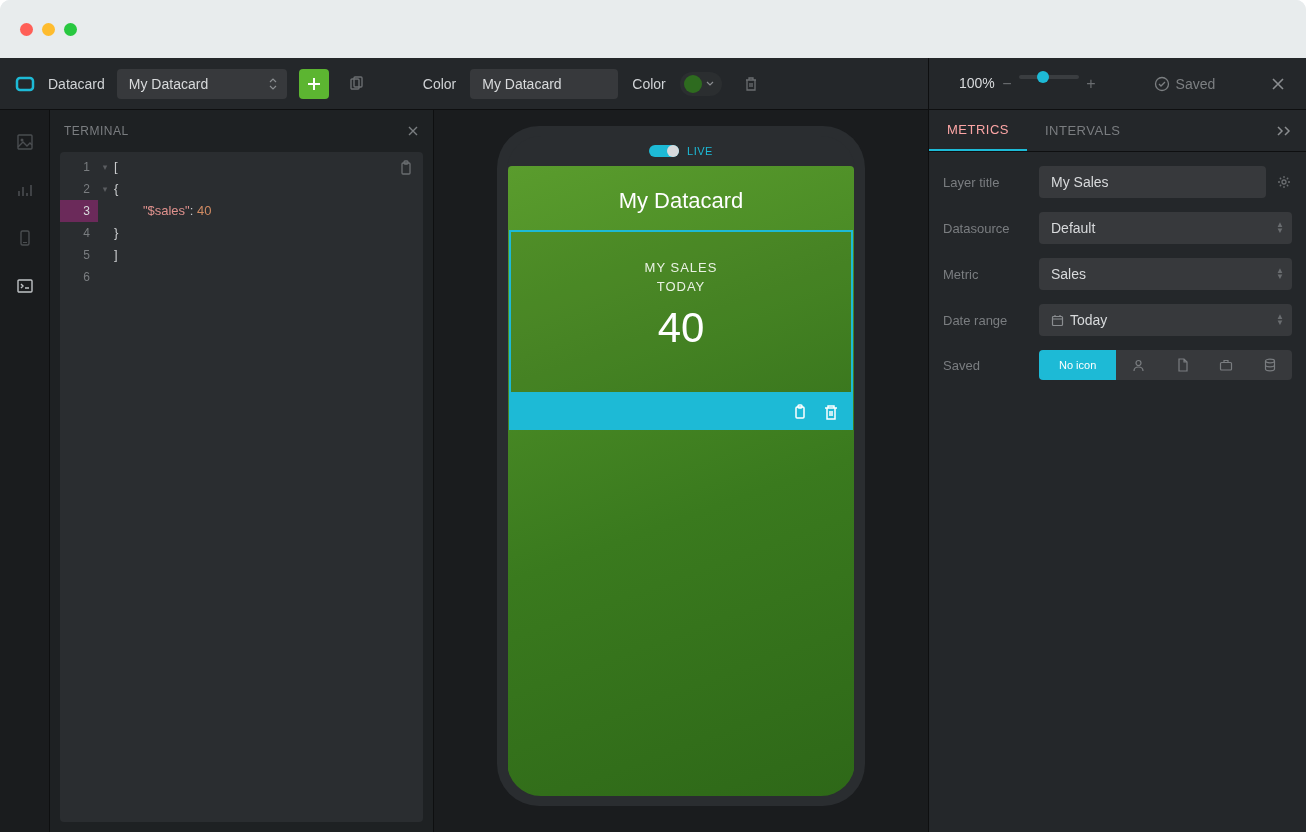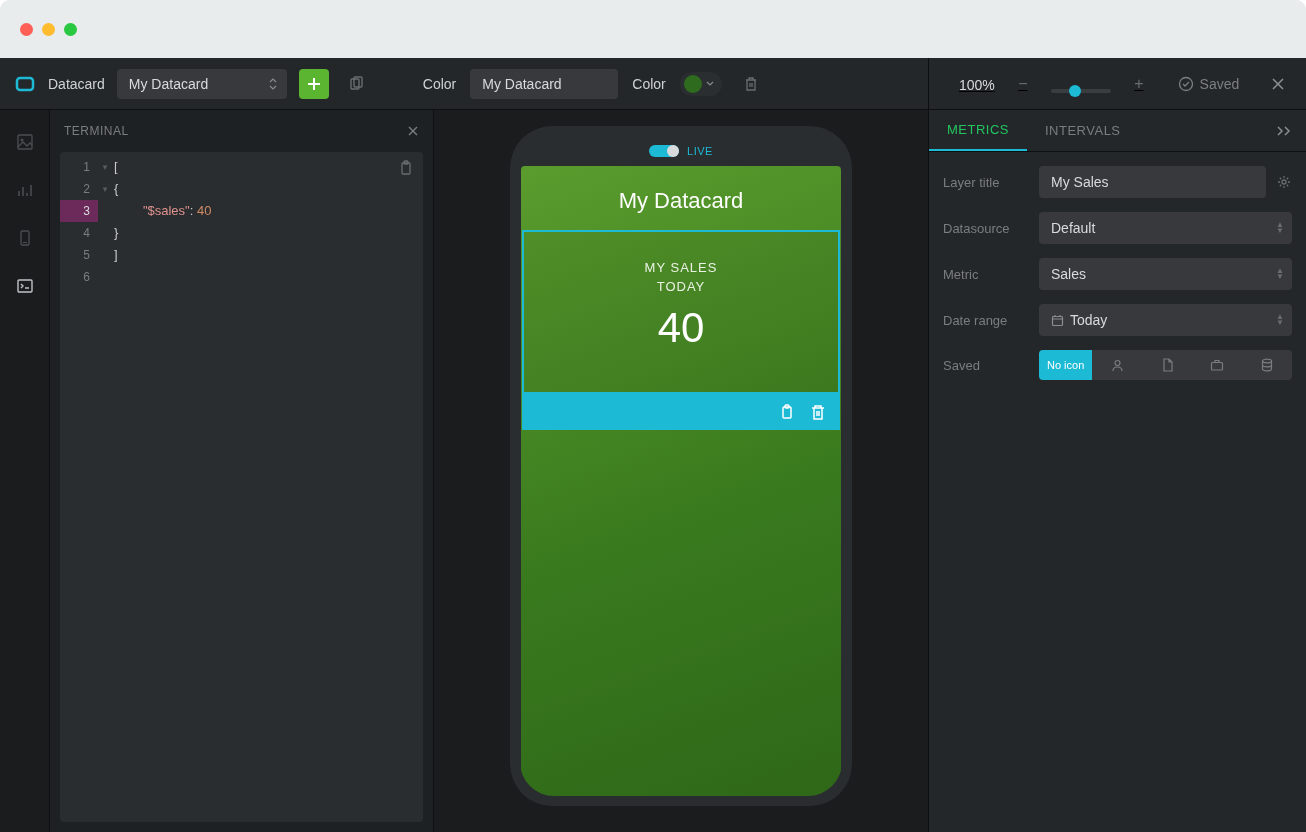--- a/index.html
+++ b/index.html
@@ -23,21 +23,21 @@
 .dropdown .caret { position: absolute; right: 10px; top: 50%; transform: translateY(-50%); }
 .btn-add { width: 30px; height: 30px; background: #5cb531; border-radius: 4px; display: flex; align-items: center; justify-content: center; color: #fff; font-size: 20px; }
 .btn-icon { width: 30px; height: 30px; display: flex; align-items: center; justify-content: center; color: #6a6d70; }
 
 .toolbar-center { flex: 1; display: flex; align-items: center; justify-content: flex-start; gap: 14px; padding-left: 52px; }
 .name-input { background: #37393c; color: #d8dadc; height: 30px; padding: 0 12px; border: none; border-radius: 4px; font-size: 14px; width: 148px; }
 .color-pill { width: 42px; height: 24px; background: #2b2e30; border-radius: 12px; display: flex; align-items: center; padding: 0 4px; gap: 4px; }
 .color-swatch { width: 18px; height: 18px; border-radius: 50%; background: #2e6b1f; }
 
 .toolbar-right { width: 378px; display: flex; align-items: center; justify-content: space-between; padding: 0 20px 0 30px; border-left: 1px solid #0e0f10; height: 100%; }
-.zoom-group { display: flex; align-items: flex-end; gap: 20px; text-decoration: underline; }
+.zoom-group { display: flex; align-items: flex-start; gap: 4px; }
 .zoom-pct { color: #d8dadc; font-size: 14px; }
 .slider { width: 60px; height: 4px; background: #3a3d40; border-radius: 2px; position: relative; }
 .slider-thumb { width: 12px; height: 12px; background: #1dbad6; border-radius: 50%; position: absolute; top: -4px; left: 18px; }
 .zoom-btn { color: #6a6d70; font-size: 16px; width: 16px; text-align: center; }
 .saved { display: flex; align-items: center; gap: 6px; color: #7c7f82; font-size: 14px; }
 .close-x { color: #8a8d90; font-size: 20px; }
 
 .main { flex: 1; display: flex; overflow: hidden; }
 
 .left-rail { width: 50px; background: #1a1c1e; border-right: 1px solid #0e0f10; display: flex; flex-direction: column; align-items: center; padding-top: 12px; gap: 8px; }
@@ -51,50 +51,50 @@
 .gutter div { padding-right: 8px; }
 .gutter .hl { background: #6b2a5a; color: #d8dadc; }
 .code-lines { position: absolute; left: 54px; top: 4px; right: 10px; line-height: 22px; color: #c8cacc; }
 .code-lines .key { color: #e0928e; }
 .code-lines .num { color: #d08b63; }
 .fold { position: absolute; left: 38px; top: 4px; width: 14px; color: #5a5d60; font-size: 9px; line-height: 22px; }
 .fold div { text-align: center; }
 .clipboard { position: absolute; right: 10px; top: 8px; color: #6a6d70; }
 
 .canvas { flex: 1; background: #1a1c1e; display: flex; justify-content: center; padding-top: 16px; overflow: hidden; }
-.phone { width: 342px; height: 680px; background: #2a2d30; border-radius: 42px; padding: 10px; position: relative; }
+.phone { width: 368px; height: 680px; background: #2a2d30; border-radius: 42px; padding: 10px; position: relative; }
 .phone-inner { width: 100%; height: 100%; background: #2a2d30; border-radius: 34px; overflow: hidden; display: flex; flex-direction: column; }
 .phone-status { height: 30px; display: flex; align-items: center; justify-content: center; gap: 8px; }
 .live-toggle { width: 30px; height: 12px; background: #1dbad6; border-radius: 8px; position: relative; }
 .live-thumb { width: 12px; height: 12px; background: #d8dadc; border-radius: 50%; position: absolute; right: 0; top: 0; }
 .live-label { color: #1dbad6; font-size: 11px; letter-spacing: 0.5px; }
 .card-area { flex: 1; background: linear-gradient(160deg, #5a9c2d 0%, #3a7a1e 55%, #2e6818 100%); display: flex; flex-direction: column; border-radius: 4px 4px 0 0; margin: 0 1px; }
 .card-title { text-align: center; color: #fff; font-size: 22px; padding: 22px 0 16px; font-weight: 400; }
 .metric-card { margin: 0 1px; border: 2px solid #1dbad6; background: rgba(0,0,0,0.05); display: flex; flex-direction: column; align-items: center; padding: 28px 0 40px; }
 .metric-label { color: #eaf2e4; font-size: 13px; letter-spacing: 1px; }
 .metric-sub { color: #eaf2e4; font-size: 13px; letter-spacing: 1px; margin-top: 4px; }
 .metric-value { color: #fff; font-size: 42px; font-weight: 300; margin-top: 10px; }
 .card-actions { height: 36px; background: #1dbad6; display: flex; align-items: center; justify-content: flex-end; gap: 14px; padding: 0 14px; margin: 0 1px; }
 .card-actions .ai { color: #fff; }
 
 .right-panel { width: 378px; background: #24272a; border-left: 1px solid #0e0f10; display: flex; flex-direction: column; }
 .tabs { height: 42px; display: flex; align-items: center; border-bottom: 1px solid #0e0f10; position: relative; }
 .tab { padding: 0 18px; height: 100%; display: flex; align-items: center; color: #7a7d80; font-size: 13px; letter-spacing: 0.5px; }
-.tab.active { color: #22c55e; border-bottom: 2px solid #1dbad6; }
+.tab.active { color: #fca5a5; border-bottom: 2px solid #1dbad6; }
 .tab-collapse { position: absolute; right: 14px; color: #8a8d90; }
 .panel-body { padding: 14px 14px; display: flex; flex-direction: column; gap: 14px; }
 .field-row { display: flex; align-items: center; gap: 10px; }
 .field-label { width: 86px; color: #7a7d80; font-size: 13px; }
 .field-input { flex: 1; background: #37393c; color: #d8dadc; height: 32px; padding: 0 12px; border: none; border-radius: 4px; font-size: 14px; }
 .field-select { flex: 1; background: #37393c; color: #d8dadc; height: 32px; padding: 12px 12px; border-radius: 4px; font-size: 14px; display: flex; align-items: center; position: relative; }
 .stepper { position: absolute; right: 8px; top: 50%; transform: translateY(-50%); display: flex; flex-direction: column; line-height: 6px; color: #6a6d70; font-size: 8px; }
 .gear { color: #6a6d70; }
 .symbol-row { display: flex; gap: 0; flex: 1; }
 .symbol-btn { flex: 1; height: 30px; background: #37393c; display: flex; align-items: center; justify-content: center; color: #7a7d80; font-size: 12px; }
-.symbol-btn.active { background: #1dbad6; color: #fff; font-size: 11px; padding: 0 8px; flex: 0 0 auto; }
+.symbol-btn.active { background: #1dbad6; color: #fff; font-size: 11px; padding: 0 20px; flex: 0 0 auto; }
 .symbol-btn:first-child { border-radius: 4px 0 0 4px; }
 .symbol-btn:last-child { border-radius: 0 4px 4px 0; }
 .cal-icon { margin-right: 6px; color: #8a8d90; }
 
 svg { display: block; }
 </style>
 </head>
 <body>
 
 <div class="window">

